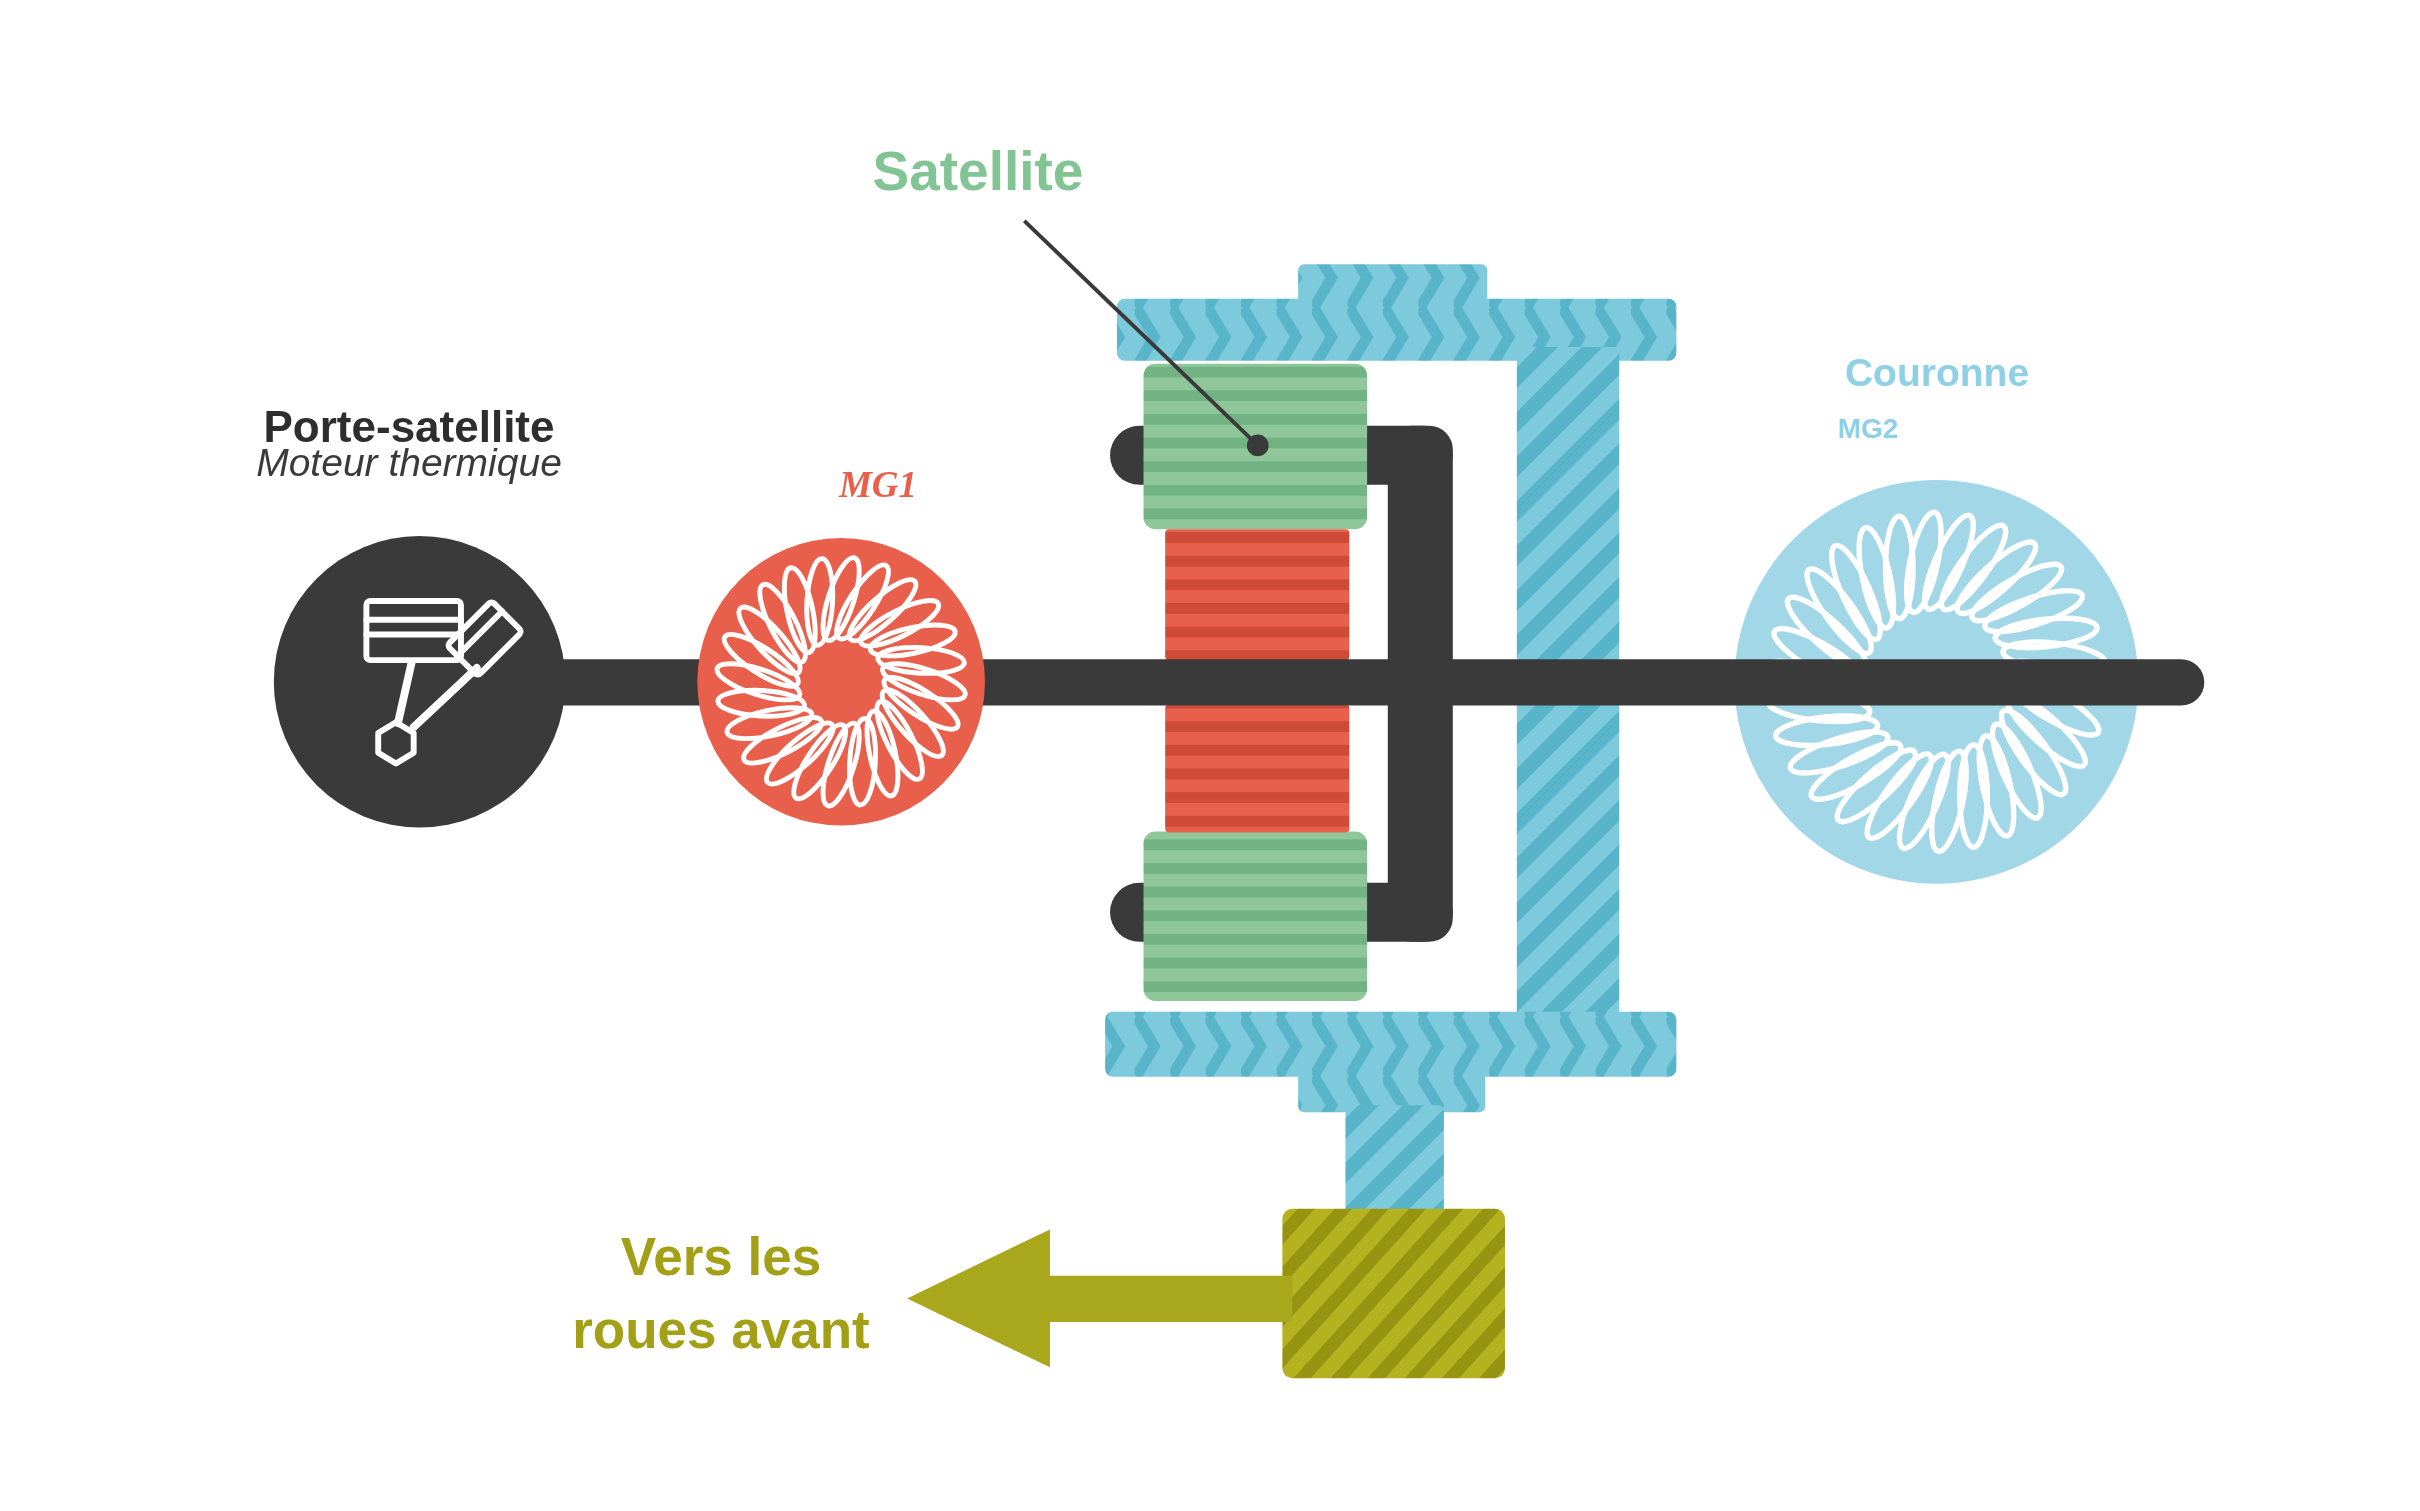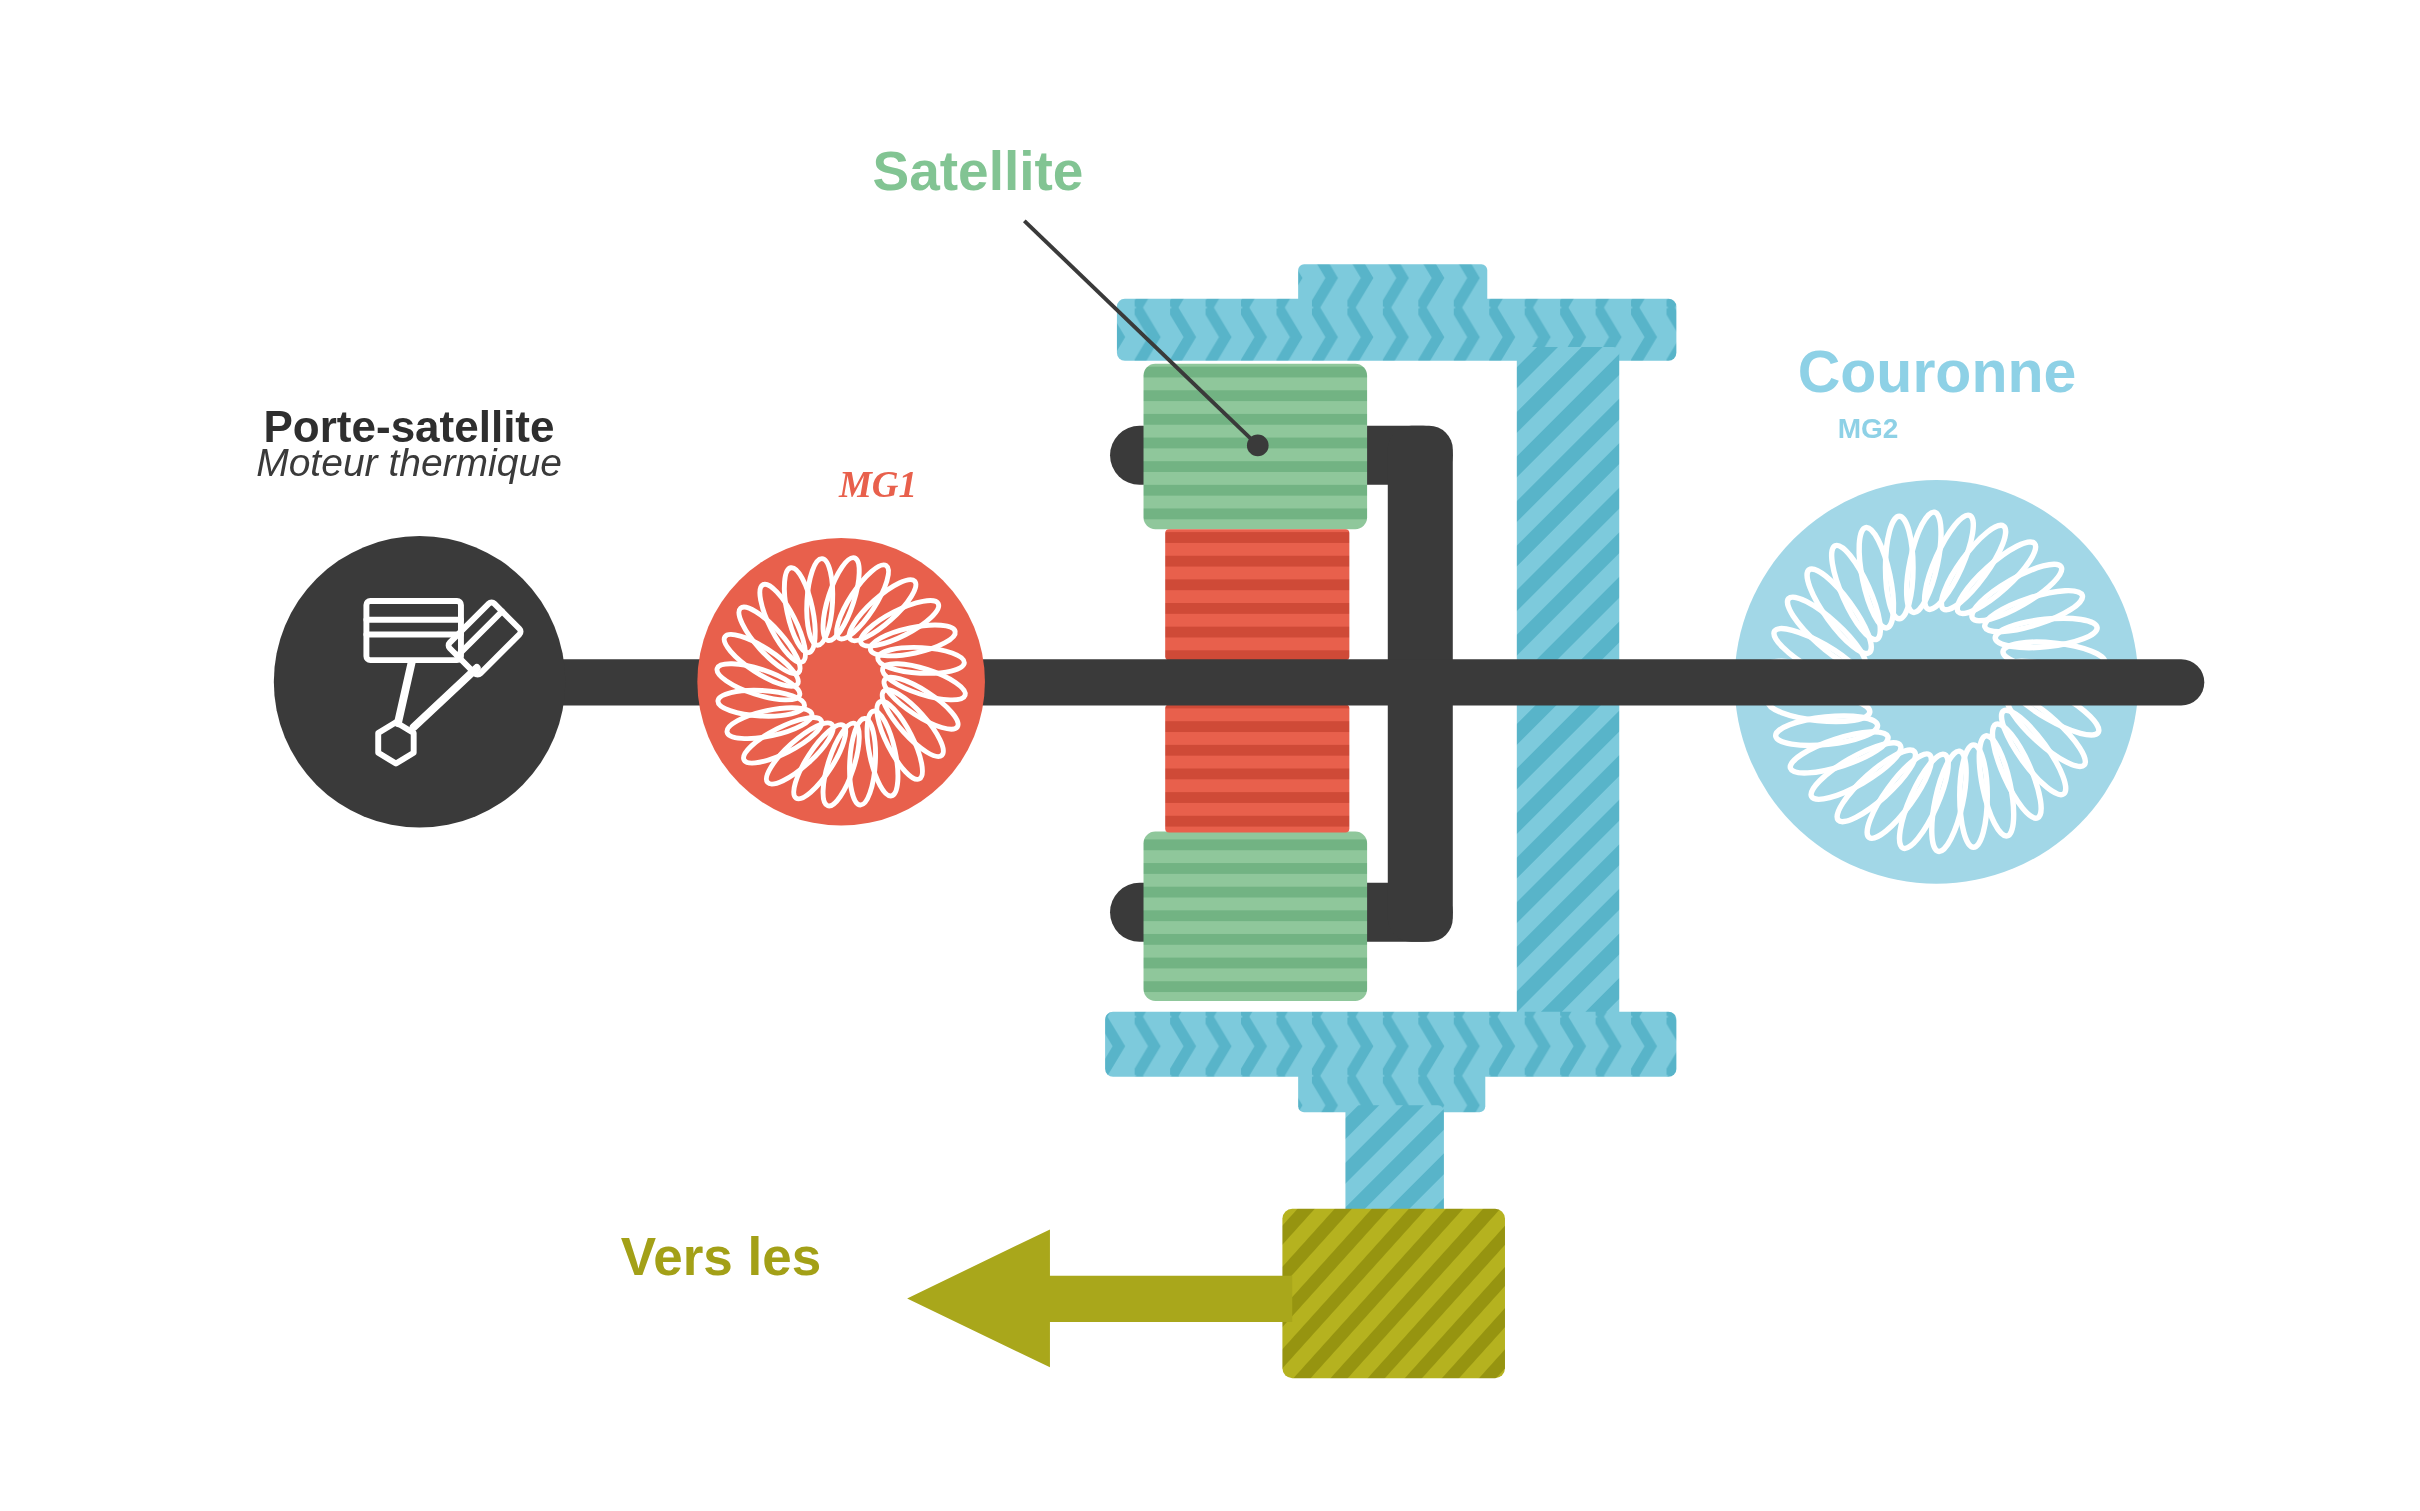--- a/index.html
+++ b/index.html
@@ -13,21 +13,21 @@
   #canvas{position:relative;width:2420px;height:1511px;overflow:hidden;
           font-family:"Liberation Sans",sans-serif;background:var(--background);margin-top:12px;}
   svg{position:absolute;left:0;top:0;}
   .lbl{position:absolute;transform:translate(-50%,-50%);font-weight:700;white-space:nowrap;
        line-height:1;text-align:center;}
   .lbl-satellite{left:978px;top:159px;font-size:55px;color:var(--green-label);}
   .lbl-porte{left:409px;top:415px;font-size:44px;color:var(--label-dark);}
   .lbl-porte-sub{left:409px;top:450px;font-size:39px;font-style:italic;font-weight:400;color:var(--subtitle-dark);}
   .lbl-planetaire{left:841px;top:415px;font-size:56px;color:var(--red);}
   .lbl-mg1{left:878px;top:472px;font-size:37px;font-style:italic;color:var(--red);font-family:Liberation Serif, serif;}
-  .lbl-couronne{left:1937px;top:360px;font-size:59px;color:var(--blue-label);}
+  .lbl-couronne{left:1937px;top:360px;font-size:39px;color:var(--blue-label);}
   .lbl-mg2{left:1868px;top:417px;font-size:28px;color:var(--blue-label);}
   .lbl-roues1{left:721px;top:1244px;font-size:53px;color:var(--olive-text);}
   .lbl-roues2{left:721px;top:1317px;font-size:53px;color:var(--olive-text);}
 </style>
 </head>
 <body>
 
 <div id="canvas">
 
   <svg width="2420" height="1511" viewBox="0 0 2457 1534">
@@ -172,15 +172,16 @@
 
   <div class="lbl lbl-porte">Porte-satellite</div>
   <div class="lbl lbl-porte-sub">Moteur thermique</div>
 
   <div class="lbl lbl-mg1">MG1</div>
 
   <div class="lbl lbl-couronne">Couronne</div>
   <div class="lbl lbl-mg2">MG2</div>
 
   <div class="lbl lbl-roues1">Vers les</div>
+  <div class="lbl lbl-roues2">roues avant</div>
 
 </div>
 
 
 </body></html>

